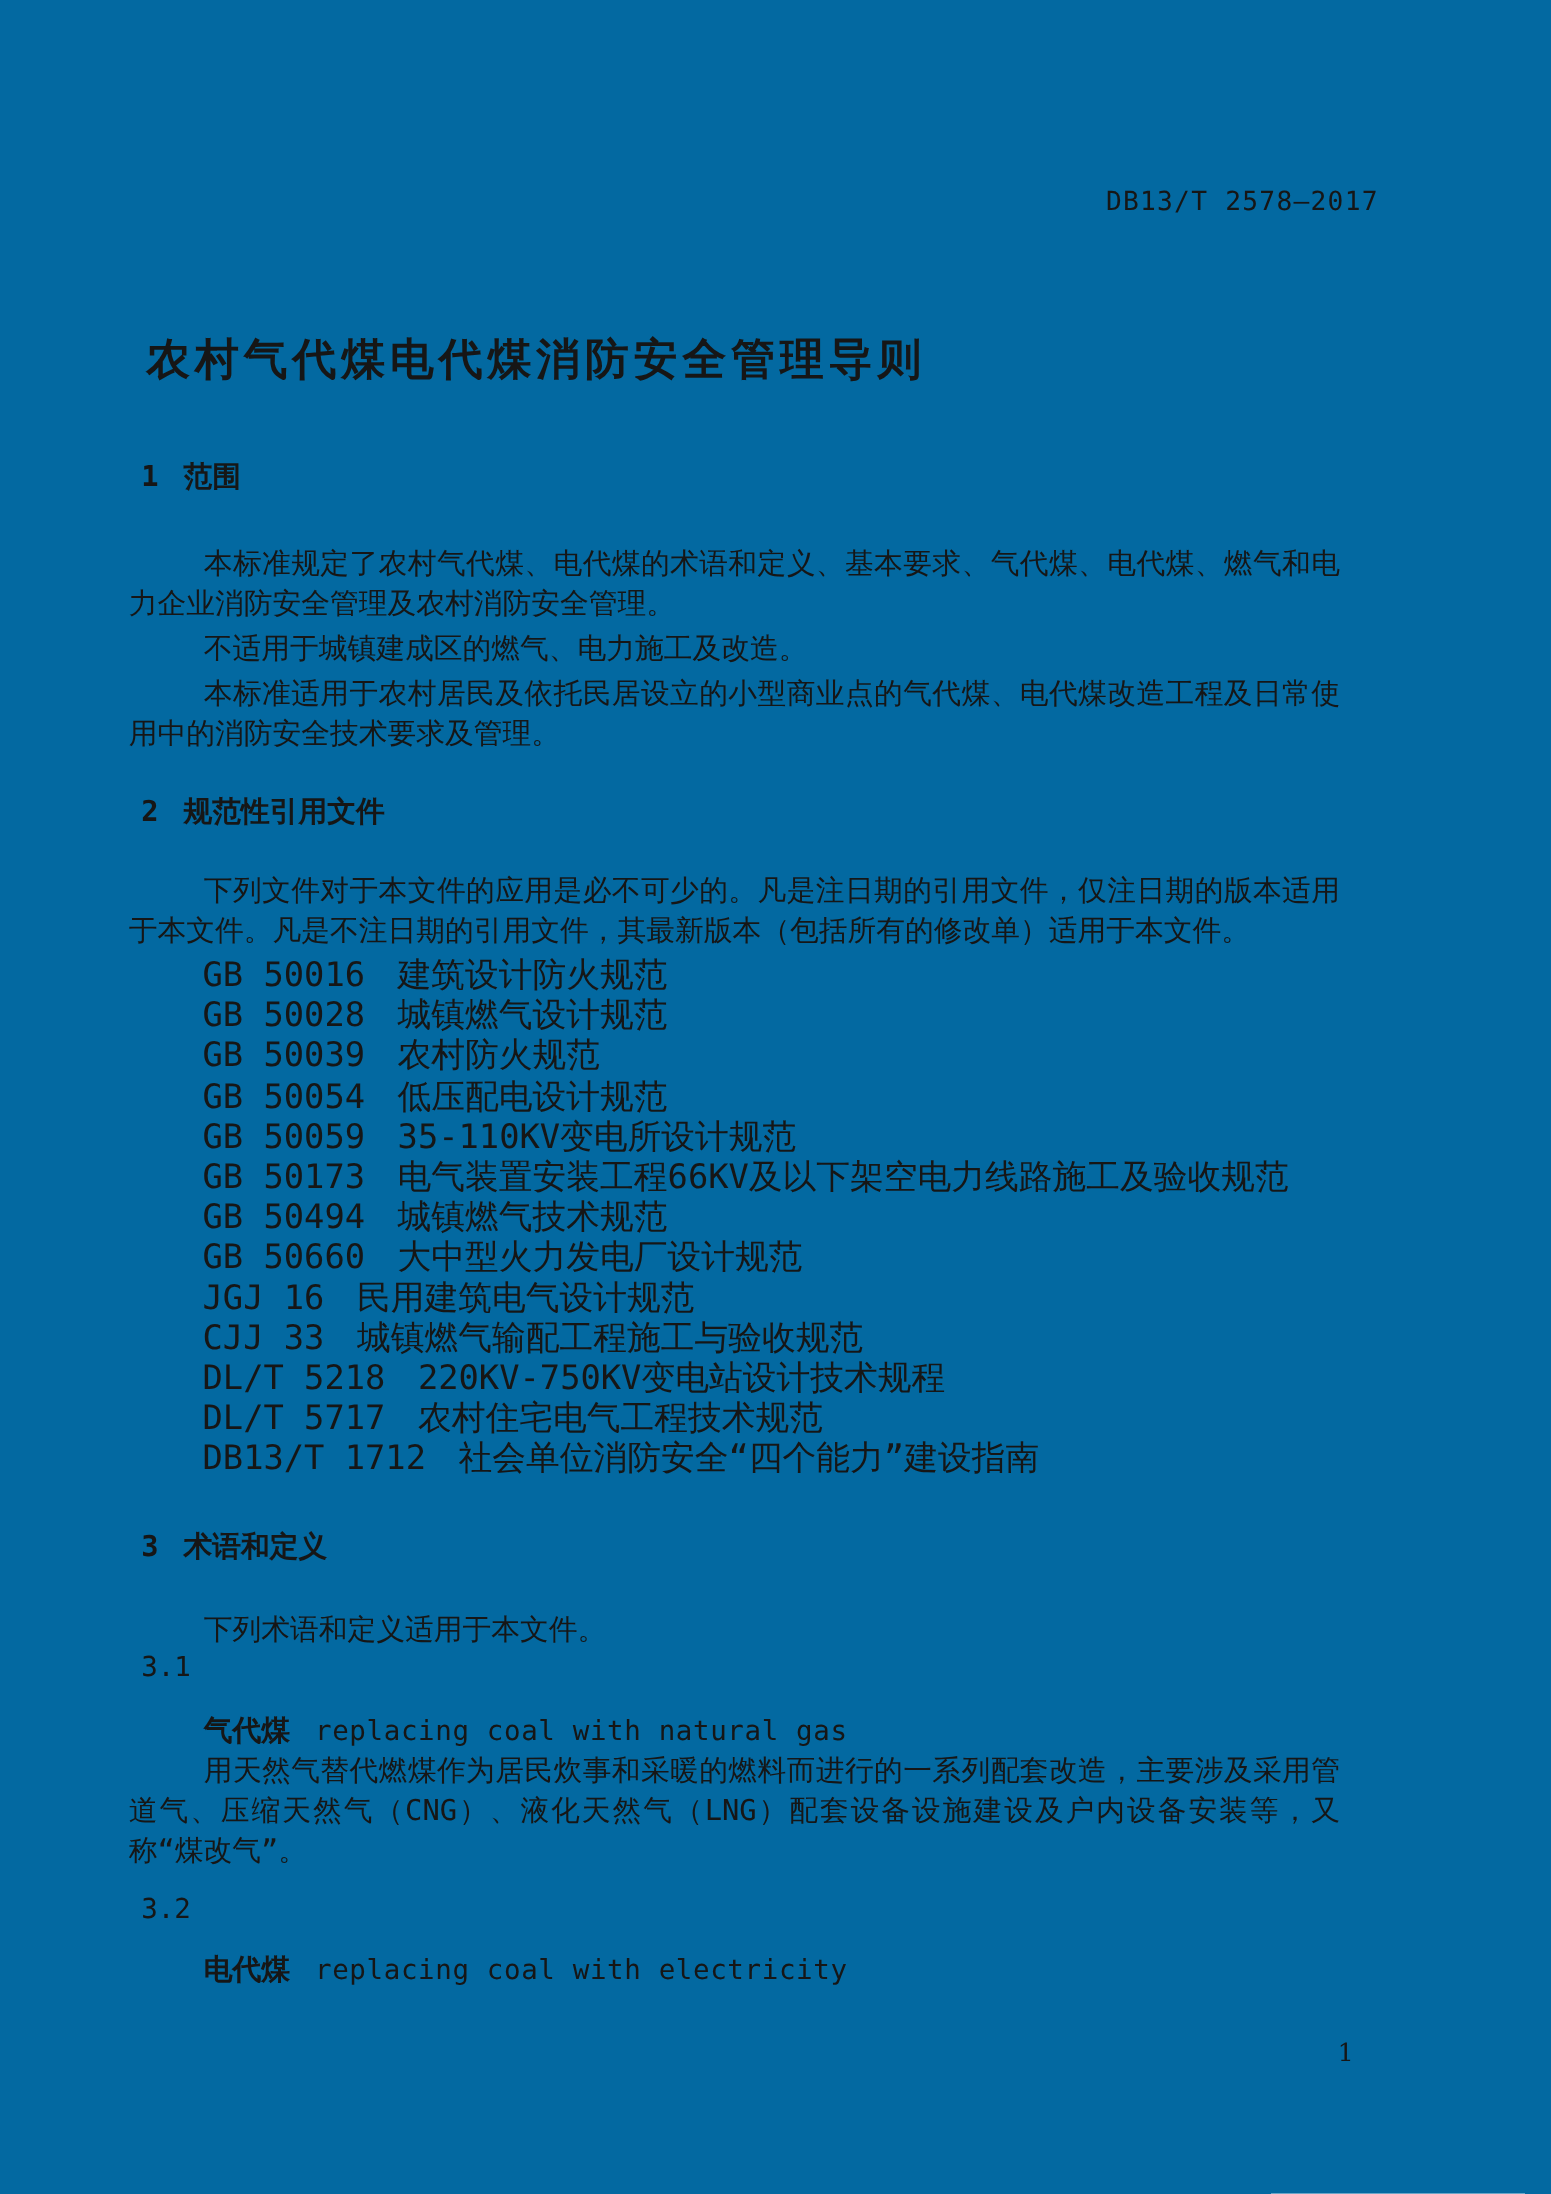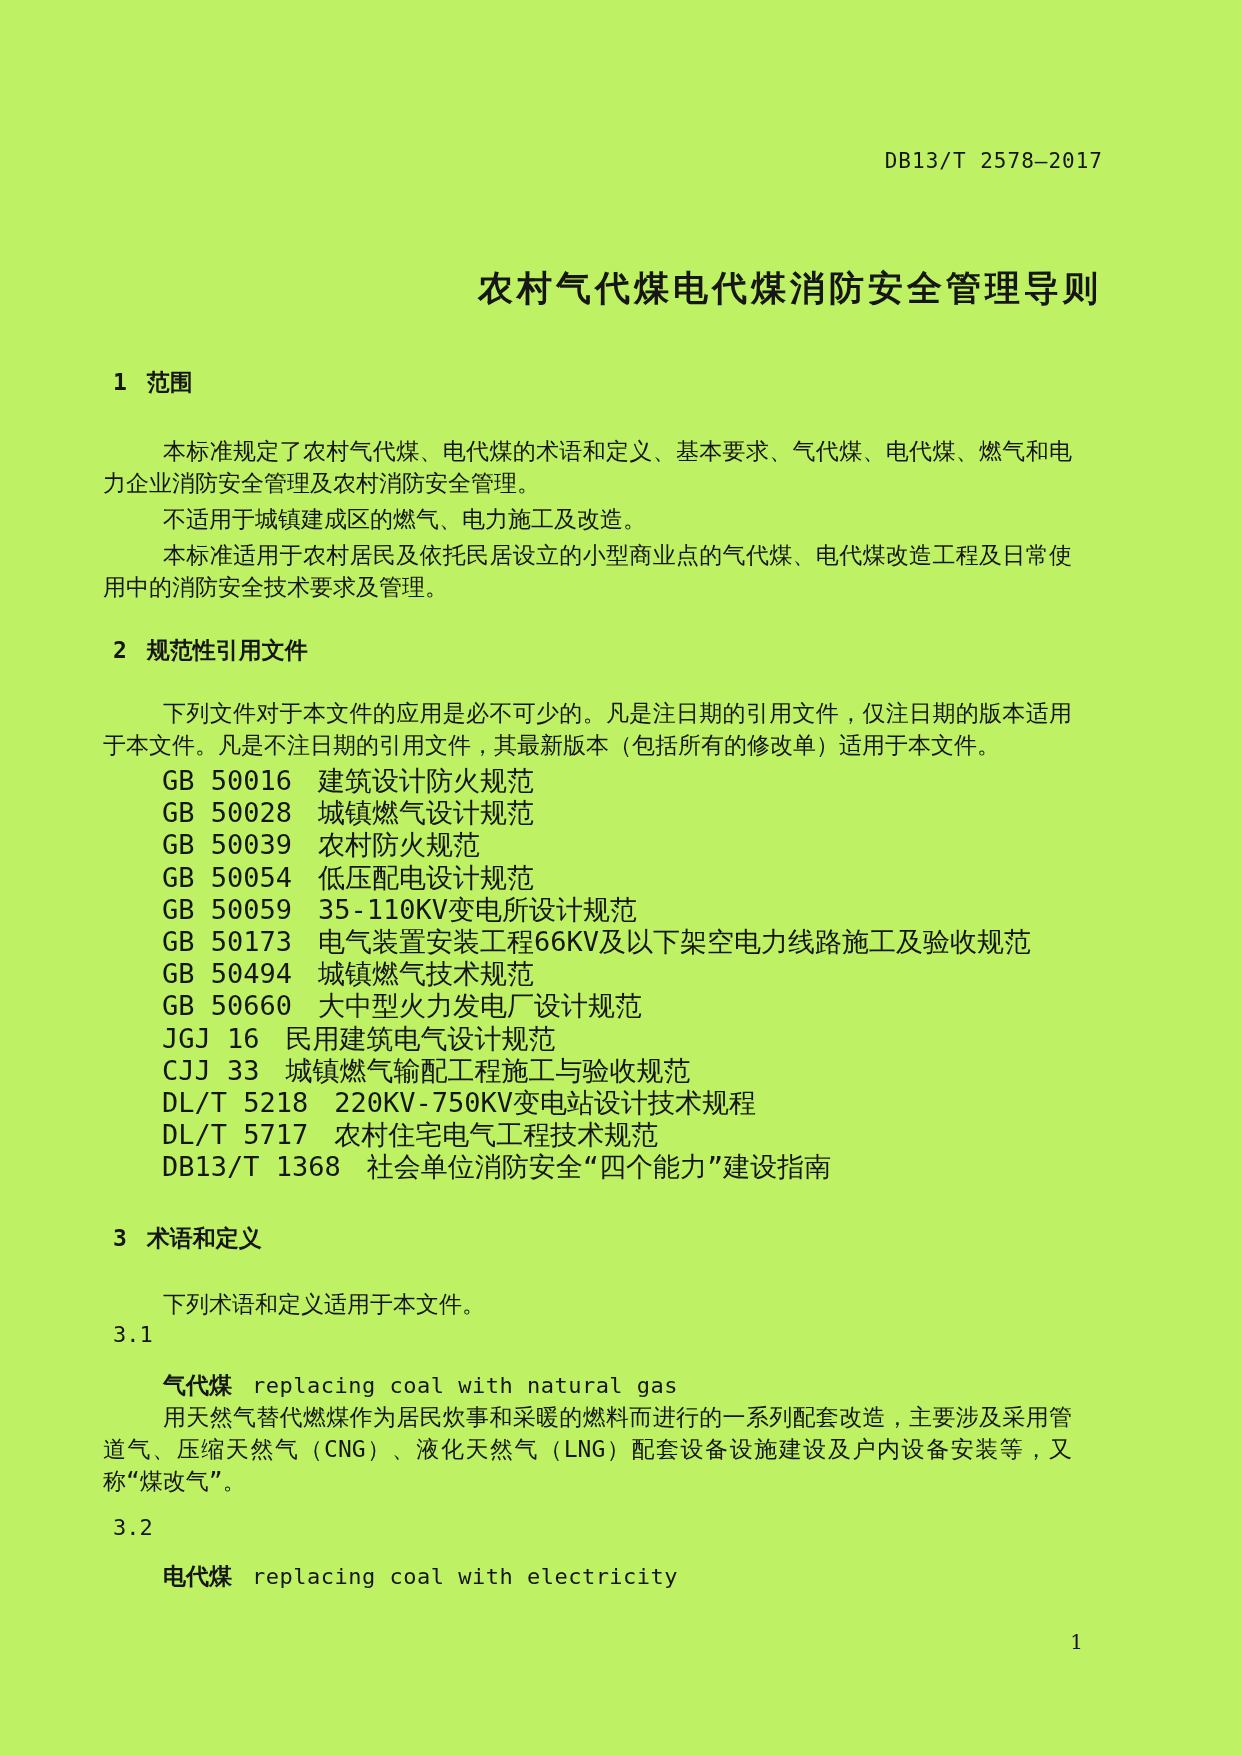--- a/index.html
+++ b/index.html
@@ -1,21 +1,21 @@
 <!DOCTYPE html>
 <html><head>
 <meta charset="utf-8">
 <style>
   html, body { margin: 0; padding: 0; background: #ffffff; }
   .page {
     position: relative;
     width: 1241px;
     height: 1755px;
     margin: 0 auto;
-    background: #bef264;
+    background: #0369a1;
     color: #161616;
     box-sizing: border-box;
     padding: 0 153px 0 103px;
     overflow: hidden;
     font-family: "DejaVu Sans Mono", "Liberation Serif", serif;
   }
 
   
   .doc-code {
     margin: 148px -15px 0 0;
@@ -24,21 +24,21 @@
     letter-spacing: 1px;
     text-align: right;
     font-family: "DejaVu Sans Mono", monospace;
   }
 
   
   .doc-title {
     margin: 92px 0 0 0;
     position: relative;
     left: 14px;
-    text-align: right;
+    text-align: left;
     font-size: 35px;
     line-height: 44px;
     letter-spacing: 4px;
     font-weight: bold;
     font-family: "DejaVu Sans", "Liberation Sans", sans-serif;
   }
 
   
   .sec-h {
     margin: 0;
@@ -137,21 +137,21 @@
     <li class="ref-item"><span class="ref-code">GB 50039</span><span class="ref-title">农村防火规范</span></li>
     <li class="ref-item"><span class="ref-code">GB 50054</span><span class="ref-title">低压配电设计规范</span></li>
     <li class="ref-item"><span class="ref-code">GB 50059</span><span class="ref-title">35-110KV变电所设计规范</span></li>
     <li class="ref-item"><span class="ref-code">GB 50173</span><span class="ref-title">电气装置安装工程66KV及以下架空电力线路施工及验收规范</span></li>
     <li class="ref-item"><span class="ref-code">GB 50494</span><span class="ref-title">城镇燃气技术规范</span></li>
     <li class="ref-item"><span class="ref-code">GB 50660</span><span class="ref-title">大中型火力发电厂设计规范</span></li>
     <li class="ref-item"><span class="ref-code">JGJ 16</span><span class="ref-title">民用建筑电气设计规范</span></li>
     <li class="ref-item"><span class="ref-code">CJJ 33</span><span class="ref-title">城镇燃气输配工程施工与验收规范</span></li>
     <li class="ref-item"><span class="ref-code">DL/T 5218</span><span class="ref-title">220KV-750KV变电站设计技术规程</span></li>
     <li class="ref-item"><span class="ref-code">DL/T 5717</span><span class="ref-title">农村住宅电气工程技术规范</span></li>
-    <li class="ref-item"><span class="ref-code">DB13/T 1368</span><span class="ref-title">社会单位消防安全“四个能力”建设指南</span></li>
+    <li class="ref-item"><span class="ref-code">DB13/T 1712</span><span class="ref-title">社会单位消防安全“四个能力”建设指南</span></li>
   </ul>
 
   <h2 class="sec-h mt-h3"><span class="num">3</span><span>术语和定义</span></h2>
   <p class="body-p mt-intro">下列术语和定义适用于本文件。</p>
 
   <p class="term-num mt-num1">3.1</p>
   <p class="term-line"><span class="term-cn">气代煤</span><span class="term-en">replacing coal with natural gas</span></p>
   <p class="body-p def-p">用天然气替代燃煤作为居民炊事和采暖的燃料而进行的一系列配套改造，主要涉及采用管道气、压缩天然气（CNG）、液化天然气（LNG）配套设备设施建设及户内设备安装等，又称“煤改气”。</p>
 
   <p class="term-num mt-num2">3.2</p>

